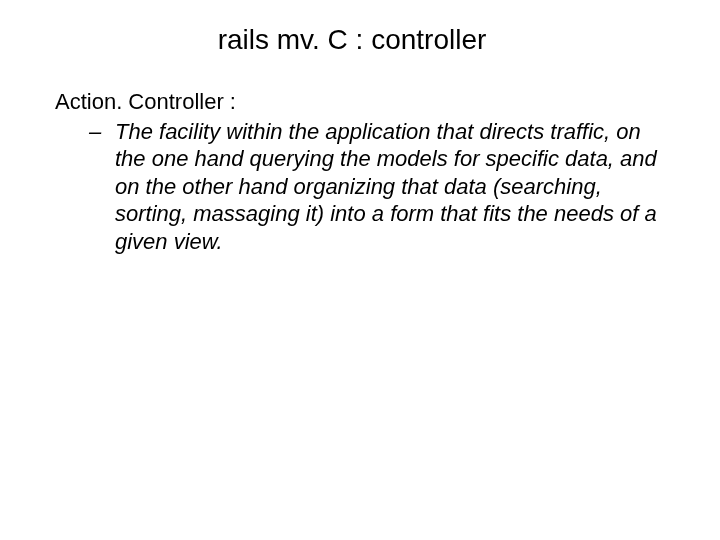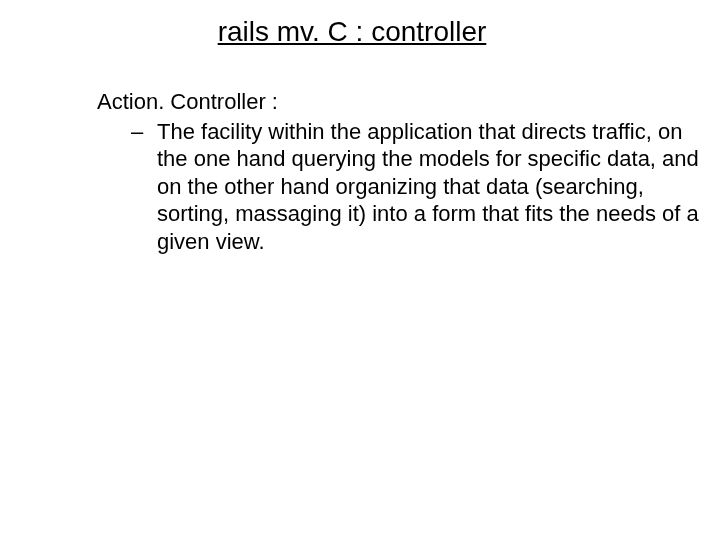--- a/index.html
+++ b/index.html
@@ -12,45 +12,44 @@
     color: #000000;
   }
   .slide {
     position: relative;
     width: 720px;
     height: 540px;
     box-sizing: border-box;
   }
   .title {
     position: absolute;
-    top: 16px;
+    top: 24px;
     left: 0;
     width: 704px;
     text-align: center;
     font-size: 28px;
     font-weight: normal;
     letter-spacing: 0px;
-    text-decoration: underline;
   }
   .body {
     position: absolute;
     top: 88px;
     left: 55px;
     width: 610px;
     font-size: 22px;
     line-height: 1.25;
-    margin-left: 42px;
   }
   .topic {
     margin: 0 0 2px 0;
   }
   .bullets {
     list-style: none;
     padding: 0;
     margin: 0 0 0 34px;
+    font-style: italic;
   }
   .bullets li {
     position: relative;
     padding-left: 26px;
     margin: 0 0 2px 0;
   }
   .bullets li::before {
     content: "–";
     position: absolute;
     left: 0;

